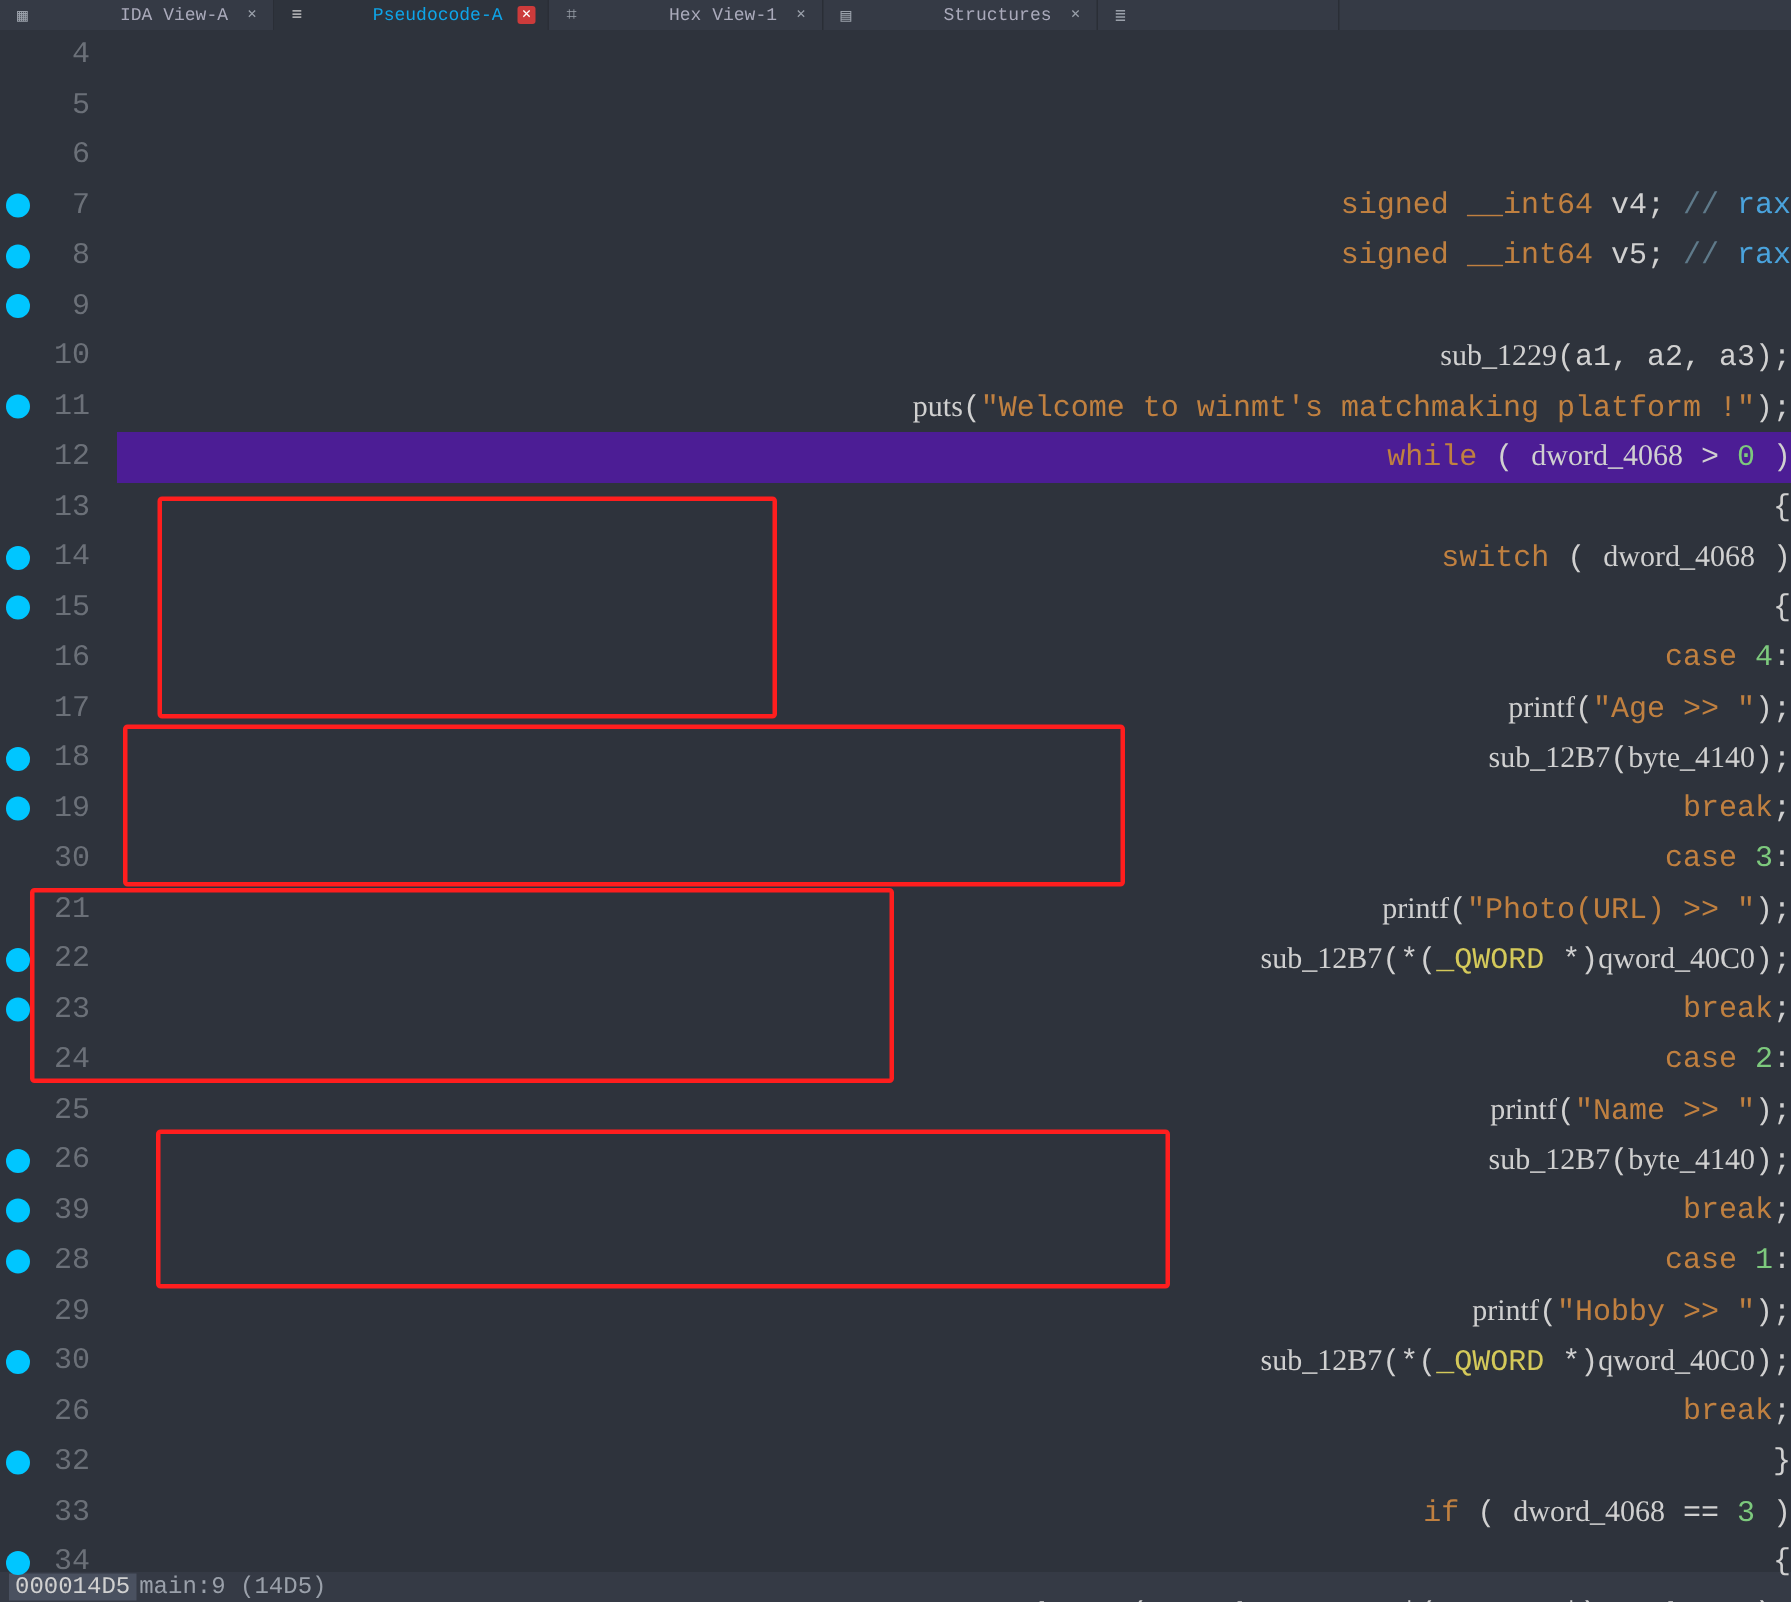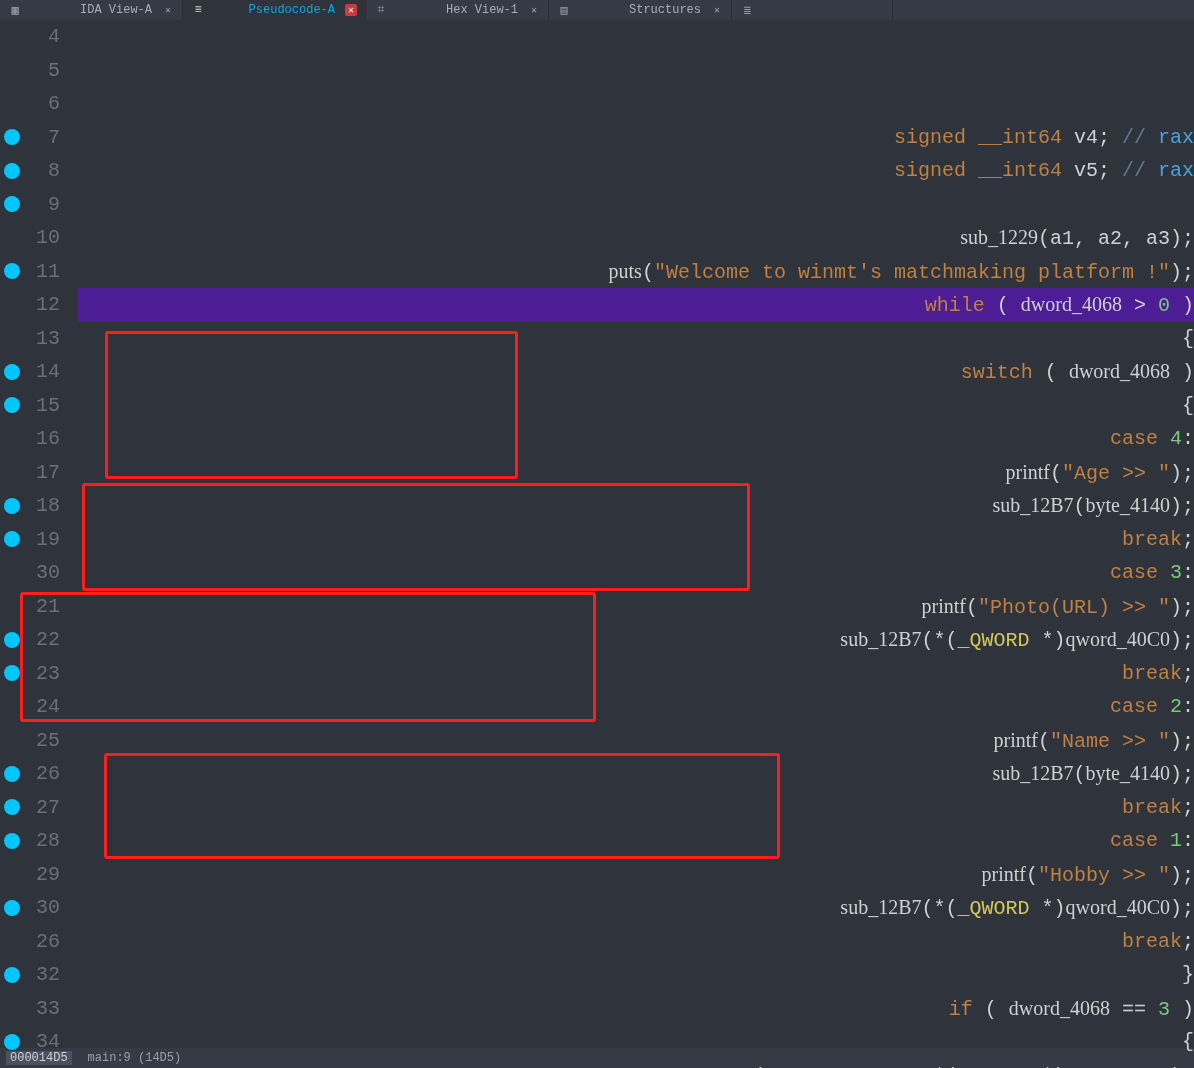--- a/index.html
+++ b/index.html
@@ -85,26 +85,26 @@
   .rax { color:#4aa3dc; }
   .boxes { position:absolute; left:0; top:0; pointer-events:none; }
   .redbox {
     position:absolute;
     border:3px solid #ff1e1e;
     border-radius:3px;
   }
   .statusbar{
     height:20px;
     background:#353a45;
-    font-size:12px;
+    font-size:16px;
     color:#9aa0aa;
     display:flex;
     align-items:center;
     padding:0 6px;
-    gap:16px;
+    gap:2px;
   }
   .statusbar .sel{
     background:#4a5160;
     padding:0 4px;
     color:#d0d0d0;
   }
 </style>
 </head>
 <body>
 
@@ -153,21 +153,21 @@
       <div class="linecell"><span>17</span></div>
       <div class="linecell"><span class="bp on"></span><span>18</span></div>
       <div class="linecell"><span class="bp on"></span><span>19</span></div>
       <div class="linecell"><span>30</span></div>
       <div class="linecell"><span>21</span></div>
       <div class="linecell"><span class="bp on"></span><span>22</span></div>
       <div class="linecell"><span class="bp on"></span><span>23</span></div>
       <div class="linecell"><span>24</span></div>
       <div class="linecell"><span>25</span></div>
       <div class="linecell"><span class="bp on"></span><span>26</span></div>
-      <div class="linecell"><span class="bp on"></span><span>27</span></div>
+      <div class="linecell"><span class="bp on"></span><span>39</span></div>
       <div class="linecell"><span class="bp on"></span><span>28</span></div>
       <div class="linecell"><span>29</span></div>
       <div class="linecell"><span class="bp on"></span><span>30</span></div>
       <div class="linecell"><span>26</span></div>
       <div class="linecell"><span class="bp on"></span><span>32</span></div>
       <div class="linecell"><span>33</span></div>
       <div class="linecell"><span class="bp on"></span><span>34</span></div>
     </div>
   <div class="code" id="code">
     <div class="boxes" id="boxes"><div class="redbox" style="left: 35px; top: 311px; width: 413px; height: 148px;"></div><div class="redbox" style="left: 12px; top: 463px; width: 668px; height: 108px;"></div><div class="redbox" style="left: -50px; top: 572px; width: 576px; height: 130px;"></div><div class="redbox" style="left: 34px; top: 733px; width: 676px; height: 106px;"></div></div>

